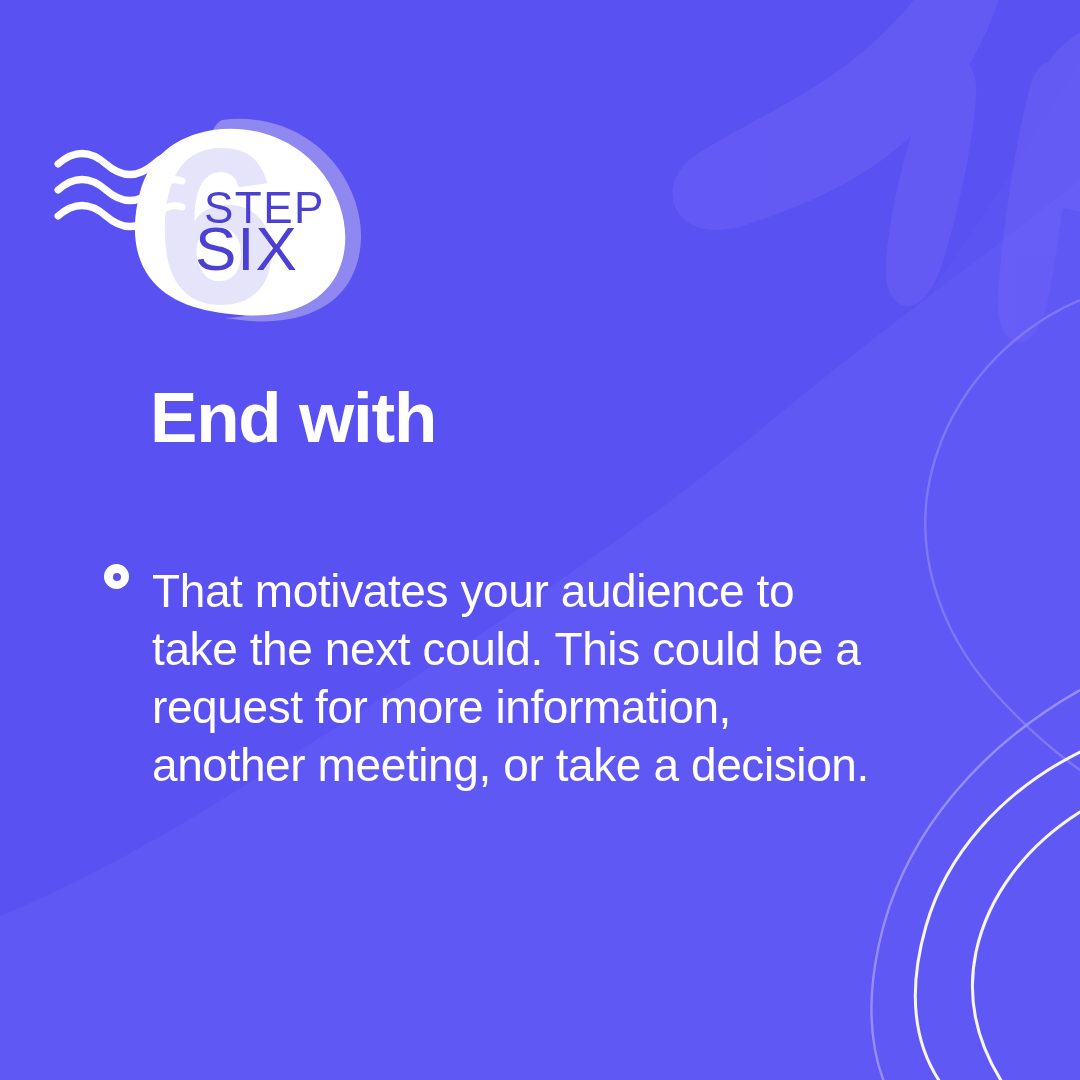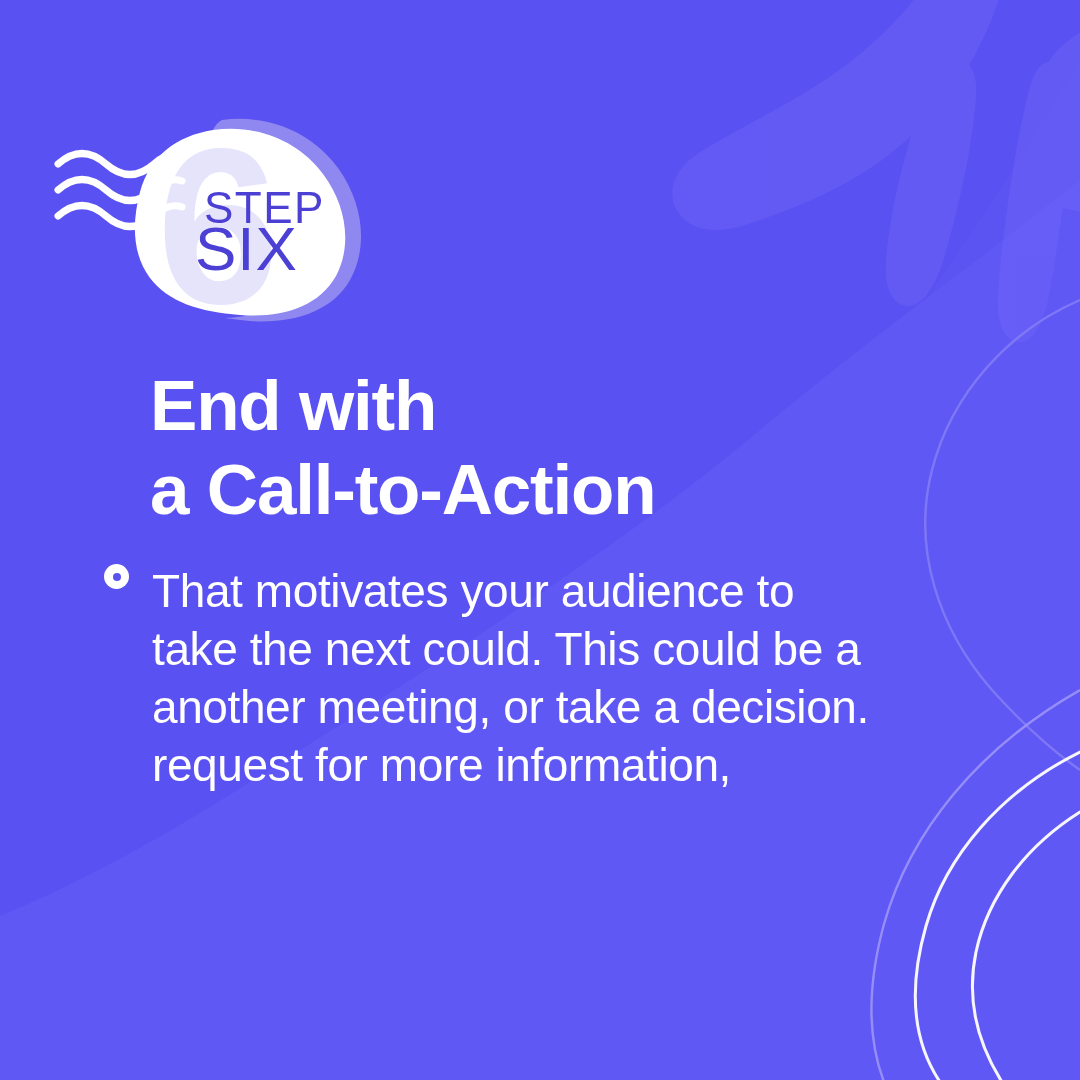--- a/index.html
+++ b/index.html
@@ -78,21 +78,21 @@
     letter-spacing: 1px;
     color: #4b3fd4;
     font-family: "Liberation Sans", "DejaVu Sans", sans-serif;
     white-space: nowrap;
   }
 
   
   .heading {
     position: absolute;
     left: 150px;
-    top: 316px;
+    top: 328px;
     width: 880px;
     color: #ffffff;
     font-size: 71px;
     line-height: 84px;
     font-weight: 800;
     letter-spacing: -1.2px;
     font-family: "Liberation Sans", "DejaVu Sans", sans-serif;
   }
   .heading-line { display: block; white-space: nowrap; }
 
@@ -249,26 +249,25 @@
     </svg>
 
     <div class="badge-text">
       <span class="step-word">STEP</span>
       <span class="six-word">SIX</span>
     </div>
   </div>
 
   <h1 class="heading">
     <span class="heading-line">End with</span>
-    <span class="heading-line">a Call-to-Action</span>
   </h1>
 
   <div class="body-block">
     <span class="bullet"></span>
     <p class="body-text">
       <span class="body-line">That motivates your audience to</span>
       <span class="body-line">take the next could. This could be a</span>
+      <span class="body-line">request for more information,</span>
       <span class="body-line">another meeting, or take a decision.</span>
-      <span class="body-line">request for more information,</span>
     </p>
   </div>
 
 </div>
 
 </body></html>

